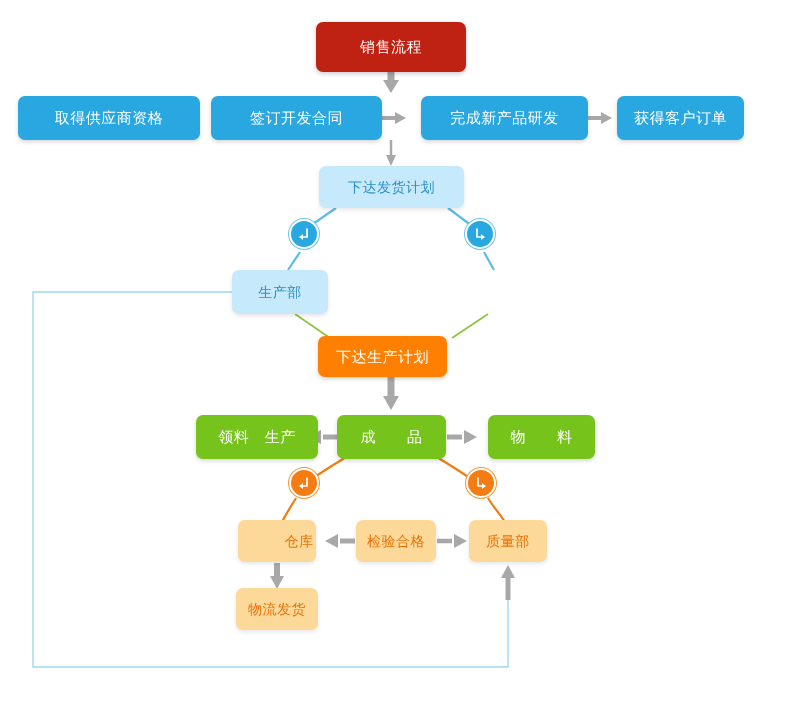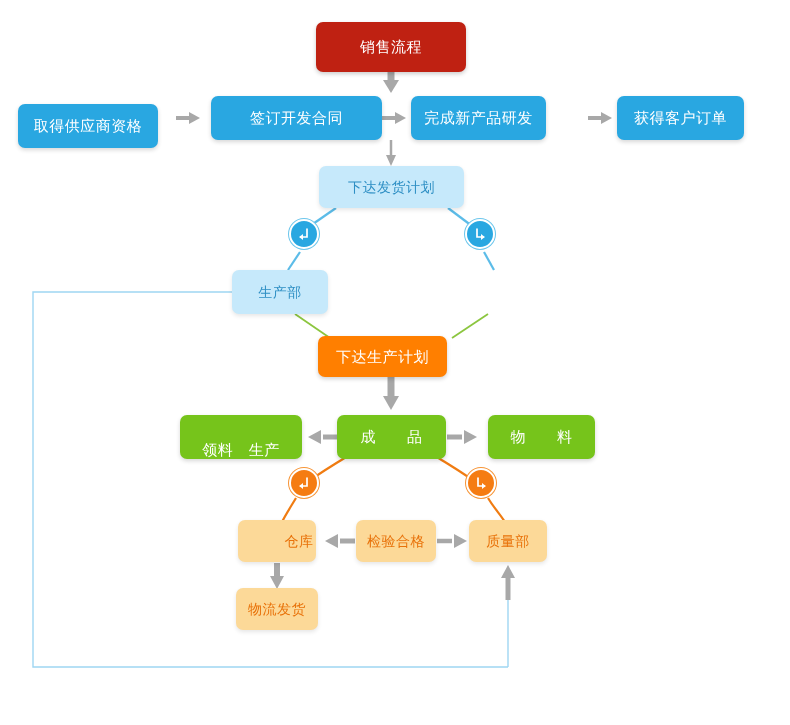--- a/index.html
+++ b/index.html
@@ -192,29 +192,29 @@
       <path d="M508,667 L508,588" stroke="#9fd6f2" stroke-width="1.4" fill="none"></path>
       <path d="M508,600 L508,578" stroke="#a8a8a8" stroke-width="5" fill="none"></path>
       <path d="M501,578 L515,578 L508,565 Z" fill="#a8a8a8"></path>
     </g>
   </svg>
 
   <div class="node n-red" style="left:316px;top:22px;width:150px;height:50px;">
     <span>销售流程</span>
   </div>
 
-  <div class="node n-blue" style="left:18px;top:104px;width:140px;height:44px;">
+  <div class="node n-blue" style="left:18px;top:96px;width:182px;height:44px;">
     <span>取得供应商资格</span>
   </div>
 
   <div class="node n-blue" style="left:211px;top:96px;width:171px;height:44px;">
     <span>签订开发合同</span>
   </div>
 
-  <div class="node n-blue" style="left:411px;top:96px;width:135px;height:44px;">
+  <div class="node n-blue" style="left:421px;top:96px;width:167px;height:44px;">
     <span>完成新产品研发</span>
   </div>
 
   <div class="node n-blue" style="left:617px;top:96px;width:127px;height:44px;">
     <span>获得客户订单</span>
   </div>
 
   <div class="node n-lightblue" style="left:319px;top:166px;width:145px;height:42px;">
     <span>下达发货计划</span>
   </div>
@@ -235,21 +235,21 @@
 
   <div class="node n-lightblue" style="left:232px;top:270px;width:96px;height:44px;">
     <span>生产部</span>
   </div>
 
 
   <div class="node n-orange" style="left:318px;top:336px;width:129px;height:41px;">
     <span>下达生产计划</span>
   </div>
 
-  <div class="node n-green" style="left:180px;top:415px;width:122px;height:44px;align-items:flex-end;">
+  <div class="node n-green" style="left:196px;top:415px;width:122px;height:44px;">
     <span>领料　生产</span>
   </div>
 
   <div class="node n-green" style="left:488px;top:415px;width:107px;height:44px;">
     <span>物　　料</span>
   </div>
 
   <div class="node n-green" style="left:337px;top:415px;width:109px;height:44px;">
     <span>成　　品</span>
   </div>

